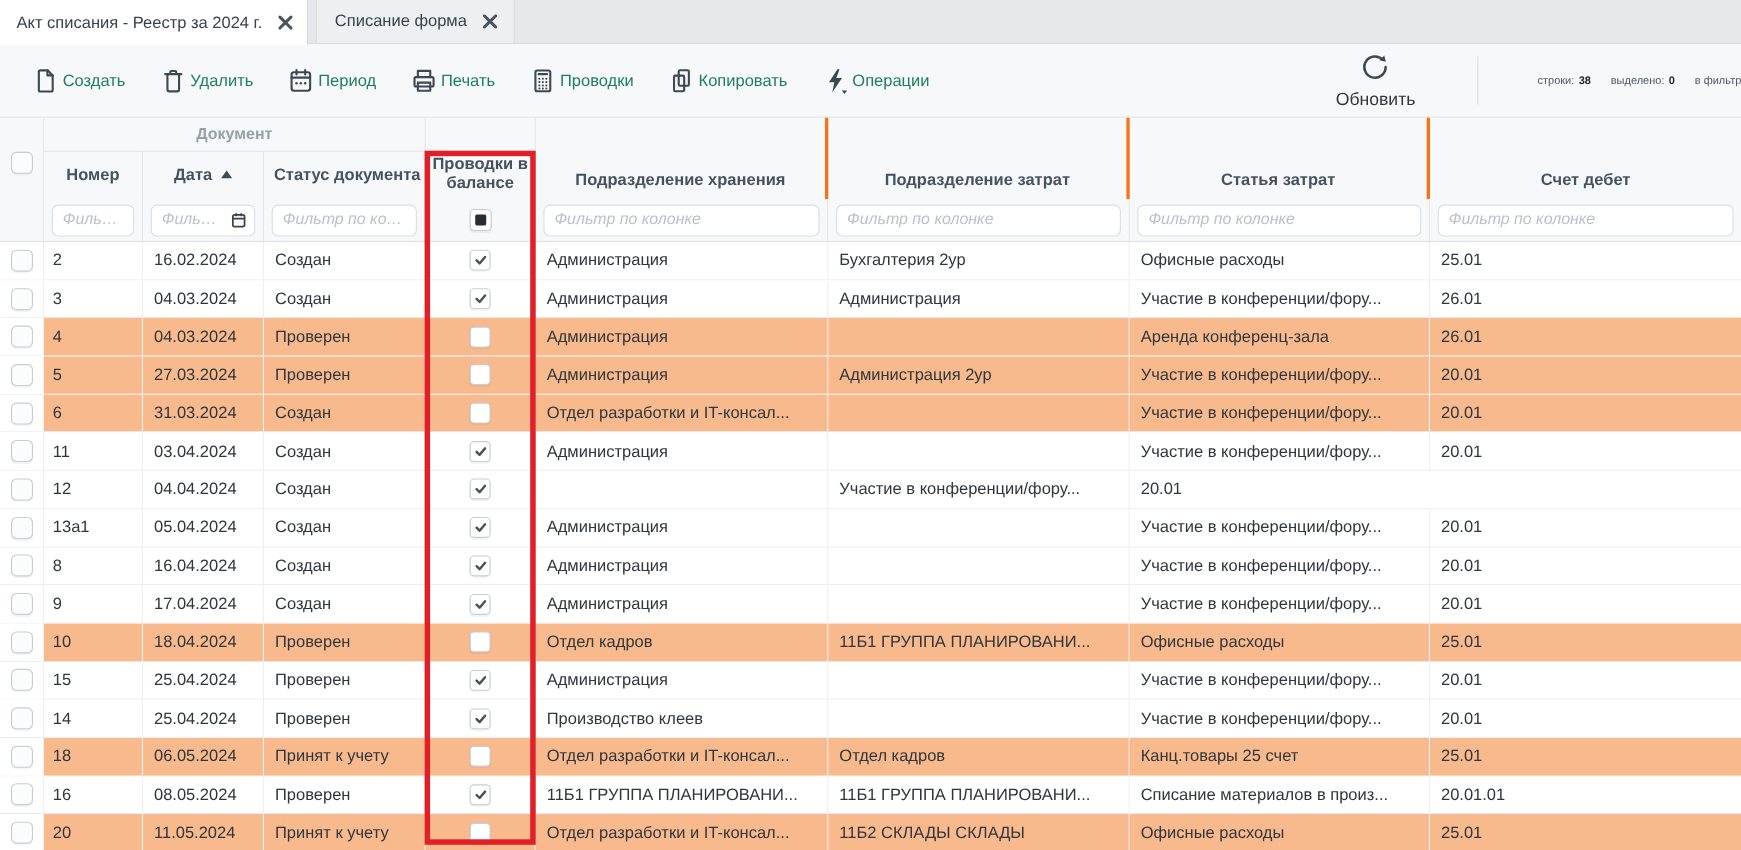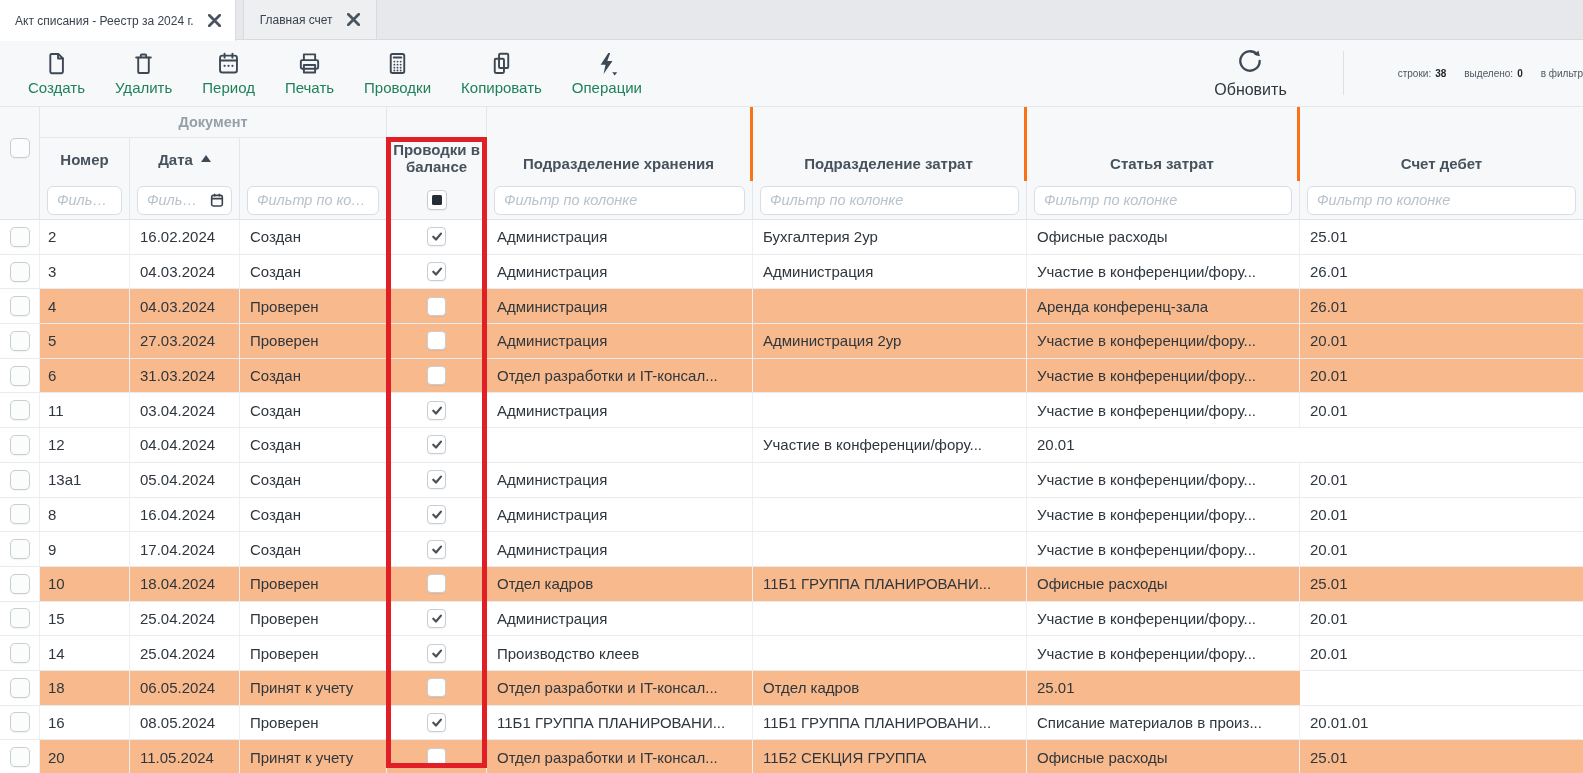--- a/index.html
+++ b/index.html
@@ -10,38 +10,38 @@
     color:#2F363D; background:#ffffff;
   }
 
   
   .tabbar {
     position:relative; height:40px; background:#E6E8EB;
     border-bottom:1px solid #D7DBDF; display:flex; align-items:stretch;
   }
   .tab {
     display:flex; align-items:center; gap:13px; padding:0 14px 0 16px;
-    font-size:12px; color:#39434E; cursor:default; position:relative;
+    font-size:15px; color:#39434E; cursor:default; position:relative;
   }
   .tab.active {
     background:#ffffff; border-right:1px solid #D7DBDF;
     height:41px; z-index:2; padding-left:15px; padding-right:12px;
   }
   .tab.inactive {
     background:#EDEFF1; margin-left:7px; border-right:1px solid #D7DBDF;
     border-left:1px solid #D7DBDF;
   }
   .tab-close { display:flex; align-items:center; justify-content:center; width:16px; height:16px; cursor:pointer; }
 
   
   .toolbar {
     height:66px; background:#F7F8F9; display:flex; align-items:center;
     padding-left:28px; gap:30px;
   }
-  .tbtn { display:flex; flex-direction:column; align-items:center; gap:2px; cursor:pointer; }
+  .tbtn { display:flex; flex-direction:row; align-items:center; gap:2px; cursor:pointer; }
   .tbtn .lbl { font-size:15px; color:#1F8159; white-space:nowrap; }
   .tbtn svg { display:block; }
   .tb-right { margin-left:auto; display:flex; flex-direction:column; align-items:center; gap:2px; cursor:pointer; margin-right:0; }
   .tb-divider { width:1px; height:44px; background:#DCE0E4; margin:0 24px 0 26px; }
   .stats { display:flex; gap:18px; white-space:nowrap; font-size:10px; color:#4D5761; align-items:center; }
   .stats b { color:#21262B; margin-left:4px; }
   .stat-item { white-space:nowrap; }
 
   
   :root { --cols: 40px 90px 110px 147px 100px 266px 274px 273px 283px; }
@@ -124,21 +124,21 @@
   <div class="tabbar">
     <div class="tab active">
       <span>Акт списания - Реестр за 2024 г.</span>
       <span class="tab-close">
         <svg width="13" height="13" viewBox="0 0 10 10">
             <path d="M1 1 L9 9 M9 1 L1 9" stroke="#4A5460" stroke-width="2.1" stroke-linecap="round"></path>
           </svg>
       </span>
     </div>
     <div class="tab inactive">
-      <span>Главная счет</span>
+      <span>Списание форма</span>
       <span class="tab-close">
         <svg width="13" height="13" viewBox="0 0 10 10">
             <path d="M1 1 L9 9 M9 1 L1 9" stroke="#4A5460" stroke-width="2.1" stroke-linecap="round"></path>
           </svg>
       </span>
     </div>
   </div>
 
   <div class="toolbar">
     <div class="tbtn">
@@ -245,20 +245,21 @@
     <div class="thead">
       <div class="hcell h-select">
         <span class="cb"></span>
       </div>
       <div class="hcell h-group">Документ</div>
       <div class="hcell h-num">Номер</div>
       <div class="hcell h-date">
         <span>Дата</span>
         <span class="sort-asc"></span>
       </div>
+      <div class="hcell h-status">Статус документа</div>
       <div class="hcell h-posted">Проводки в балансе</div>
       <div class="hcell h-span h-store">Подразделение хранения</div>
       <div class="hcell h-span h-costdept">Подразделение затрат</div>
       <div class="hcell h-span h-costitem">Статья затрат</div>
       <div class="hcell h-span h-debit">Счет дебет</div>
 
       <div class="fcell f2">
         <input class="filter-input" placeholder="Фильтр по колонке" style="">
       </div>
       <div class="fcell f3">
@@ -553,20 +554,21 @@
     <div class="td c-num">18</div>
     <div class="td">06.05.2024</div>
     <div class="td">Принят к учету</div>
     <div class="td c-posted">
       <span class="cb cb-posted">
         
       </span>
     </div>
     <div class="td">Отдел разработки и IT-консал...</div>
     <div class="td">Отдел кадров</div>
+    <div class="td">Канц.товары 25 счет</div>
     <div class="td c-debit">25.01</div>
   </div>
 
   <div class="tr">
     <div class="td c-select">
       <span class="cb"></span>
     </div>
     <div class="td c-num">16</div>
     <div class="td">08.05.2024</div>
     <div class="td">Проверен</div>
@@ -589,21 +591,21 @@
     </div>
     <div class="td c-num">20</div>
     <div class="td">11.05.2024</div>
     <div class="td">Принят к учету</div>
     <div class="td c-posted">
       <span class="cb cb-posted">
         
       </span>
     </div>
     <div class="td">Отдел разработки и IT-консал...</div>
-    <div class="td">11Б2 СЕКЦИЯ ГРУППА</div>
+    <div class="td">11Б2 СКЛАДЫ СКЛАДЫ</div>
     <div class="td">Офисные расходы</div>
     <div class="td c-debit">25.01</div>
   </div>
 </div>
   </div>
 
   <div class="annotation-rect"></div>
 
 </div>
 

